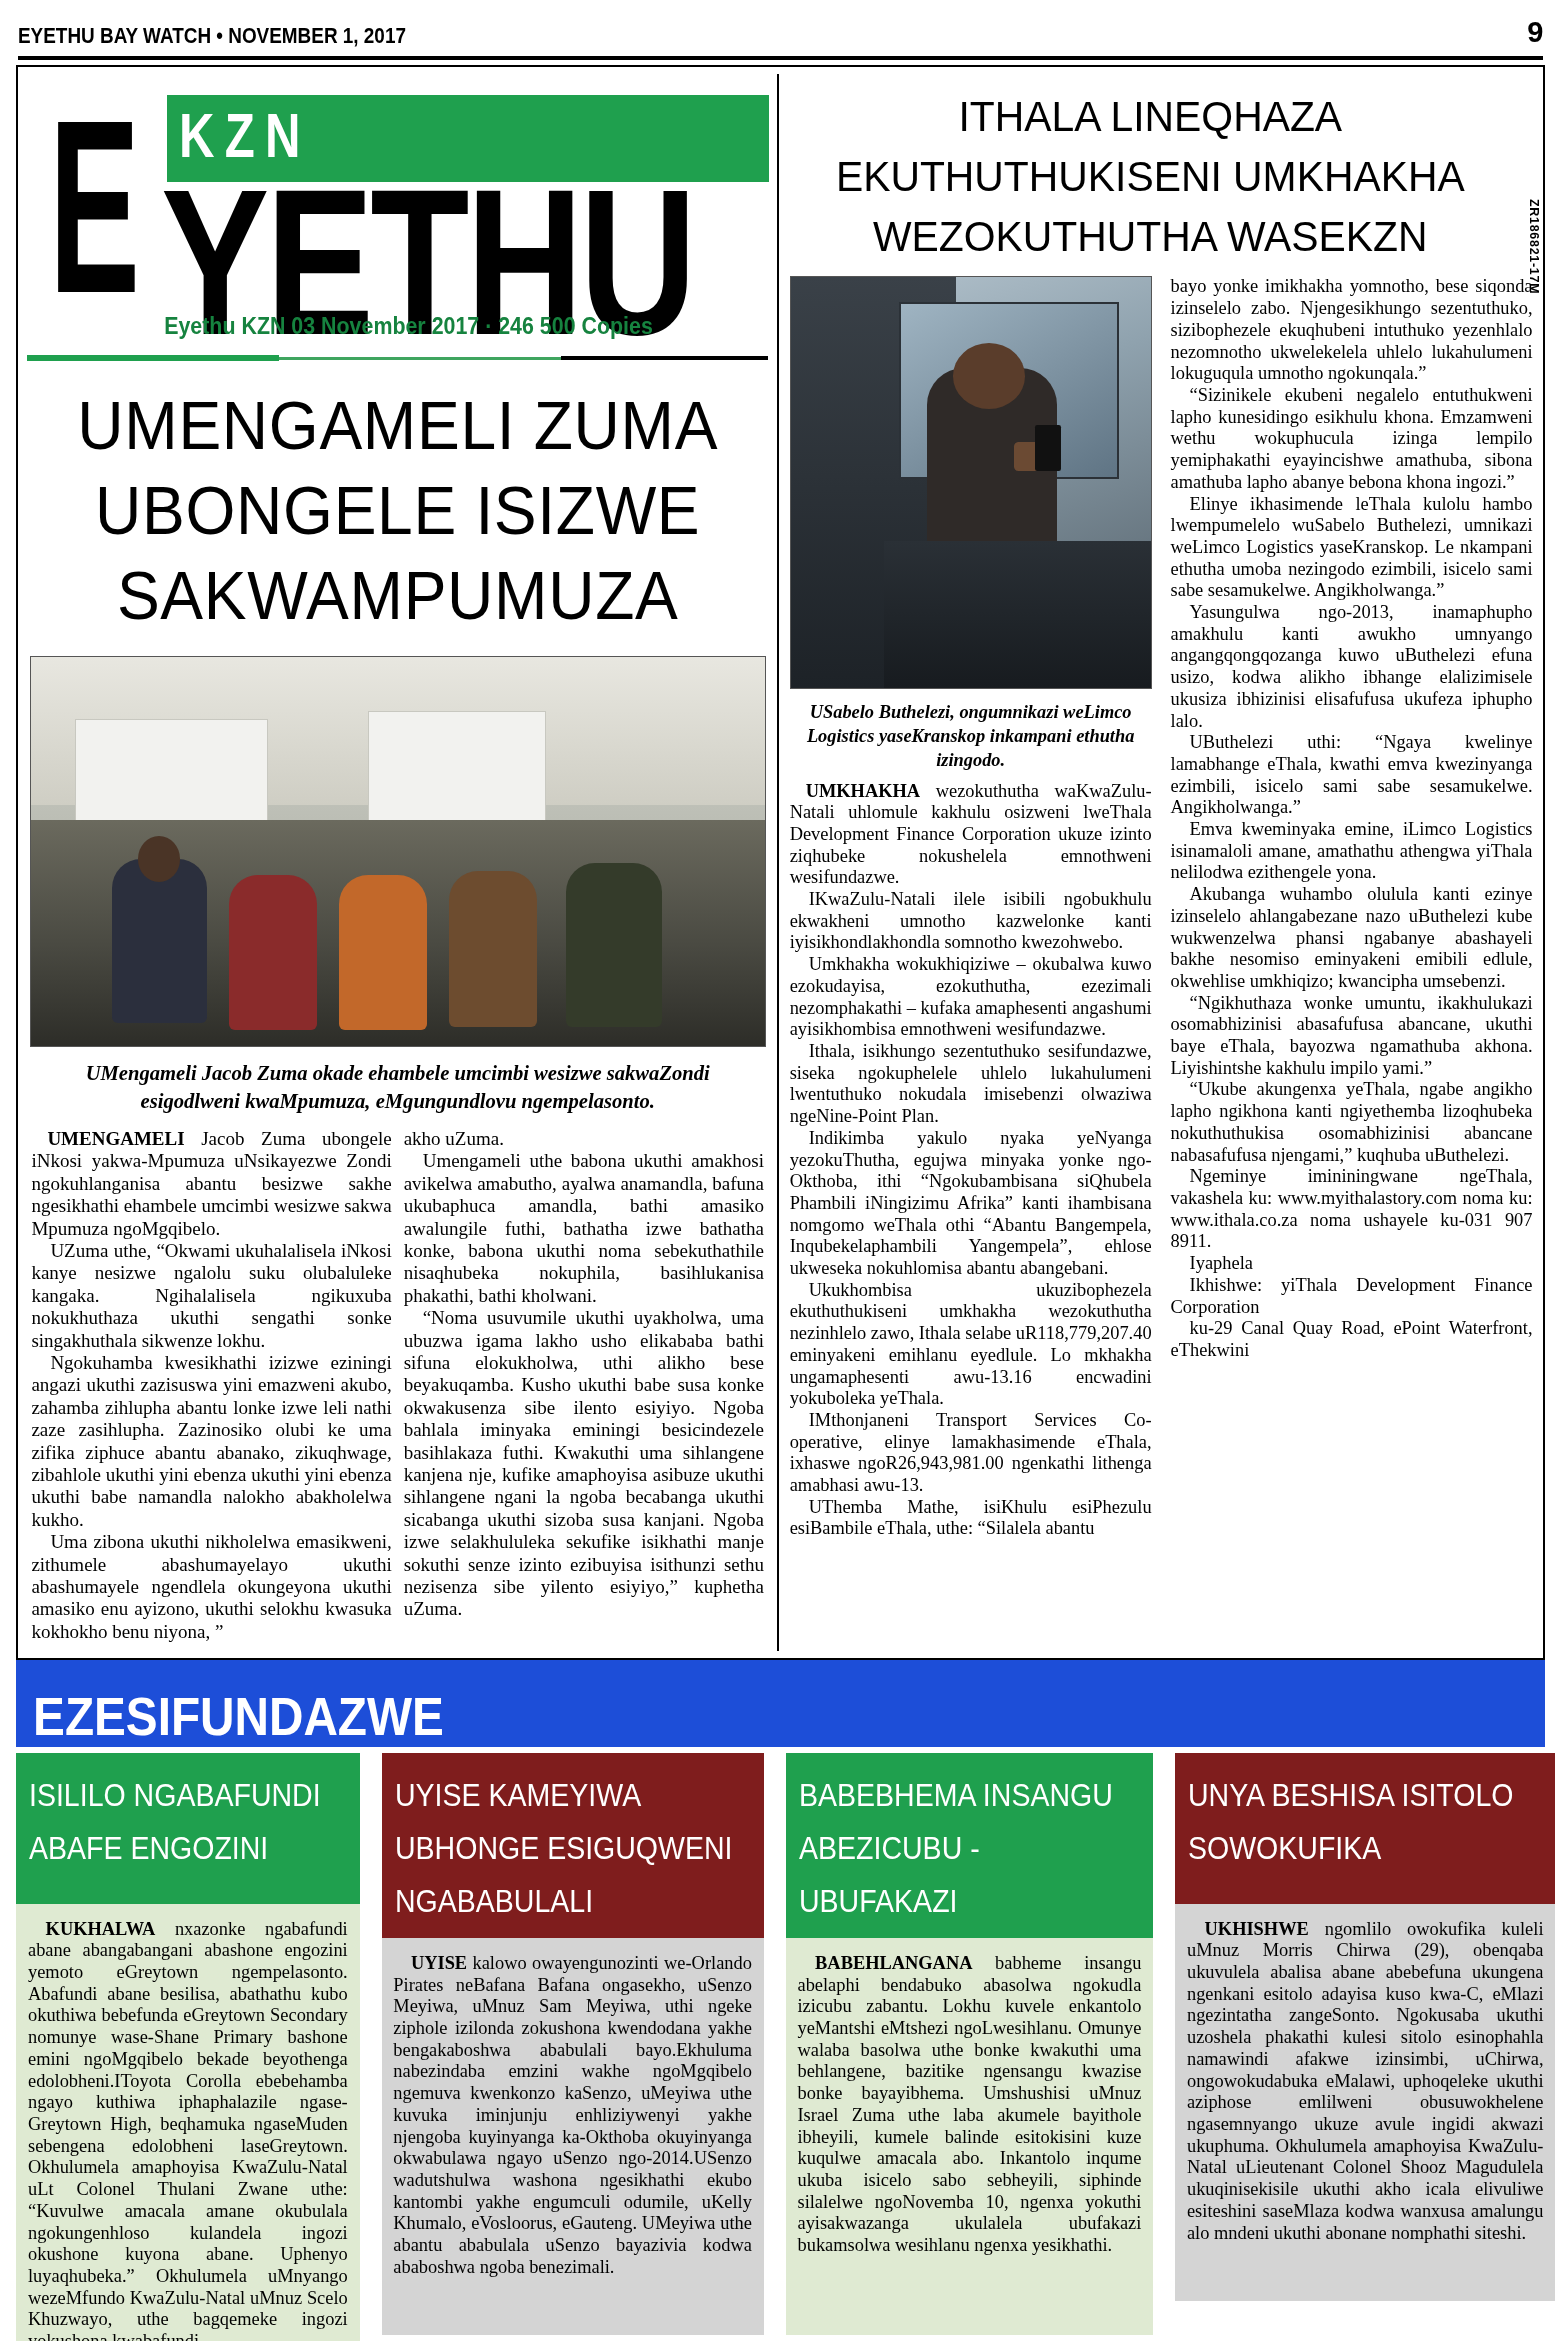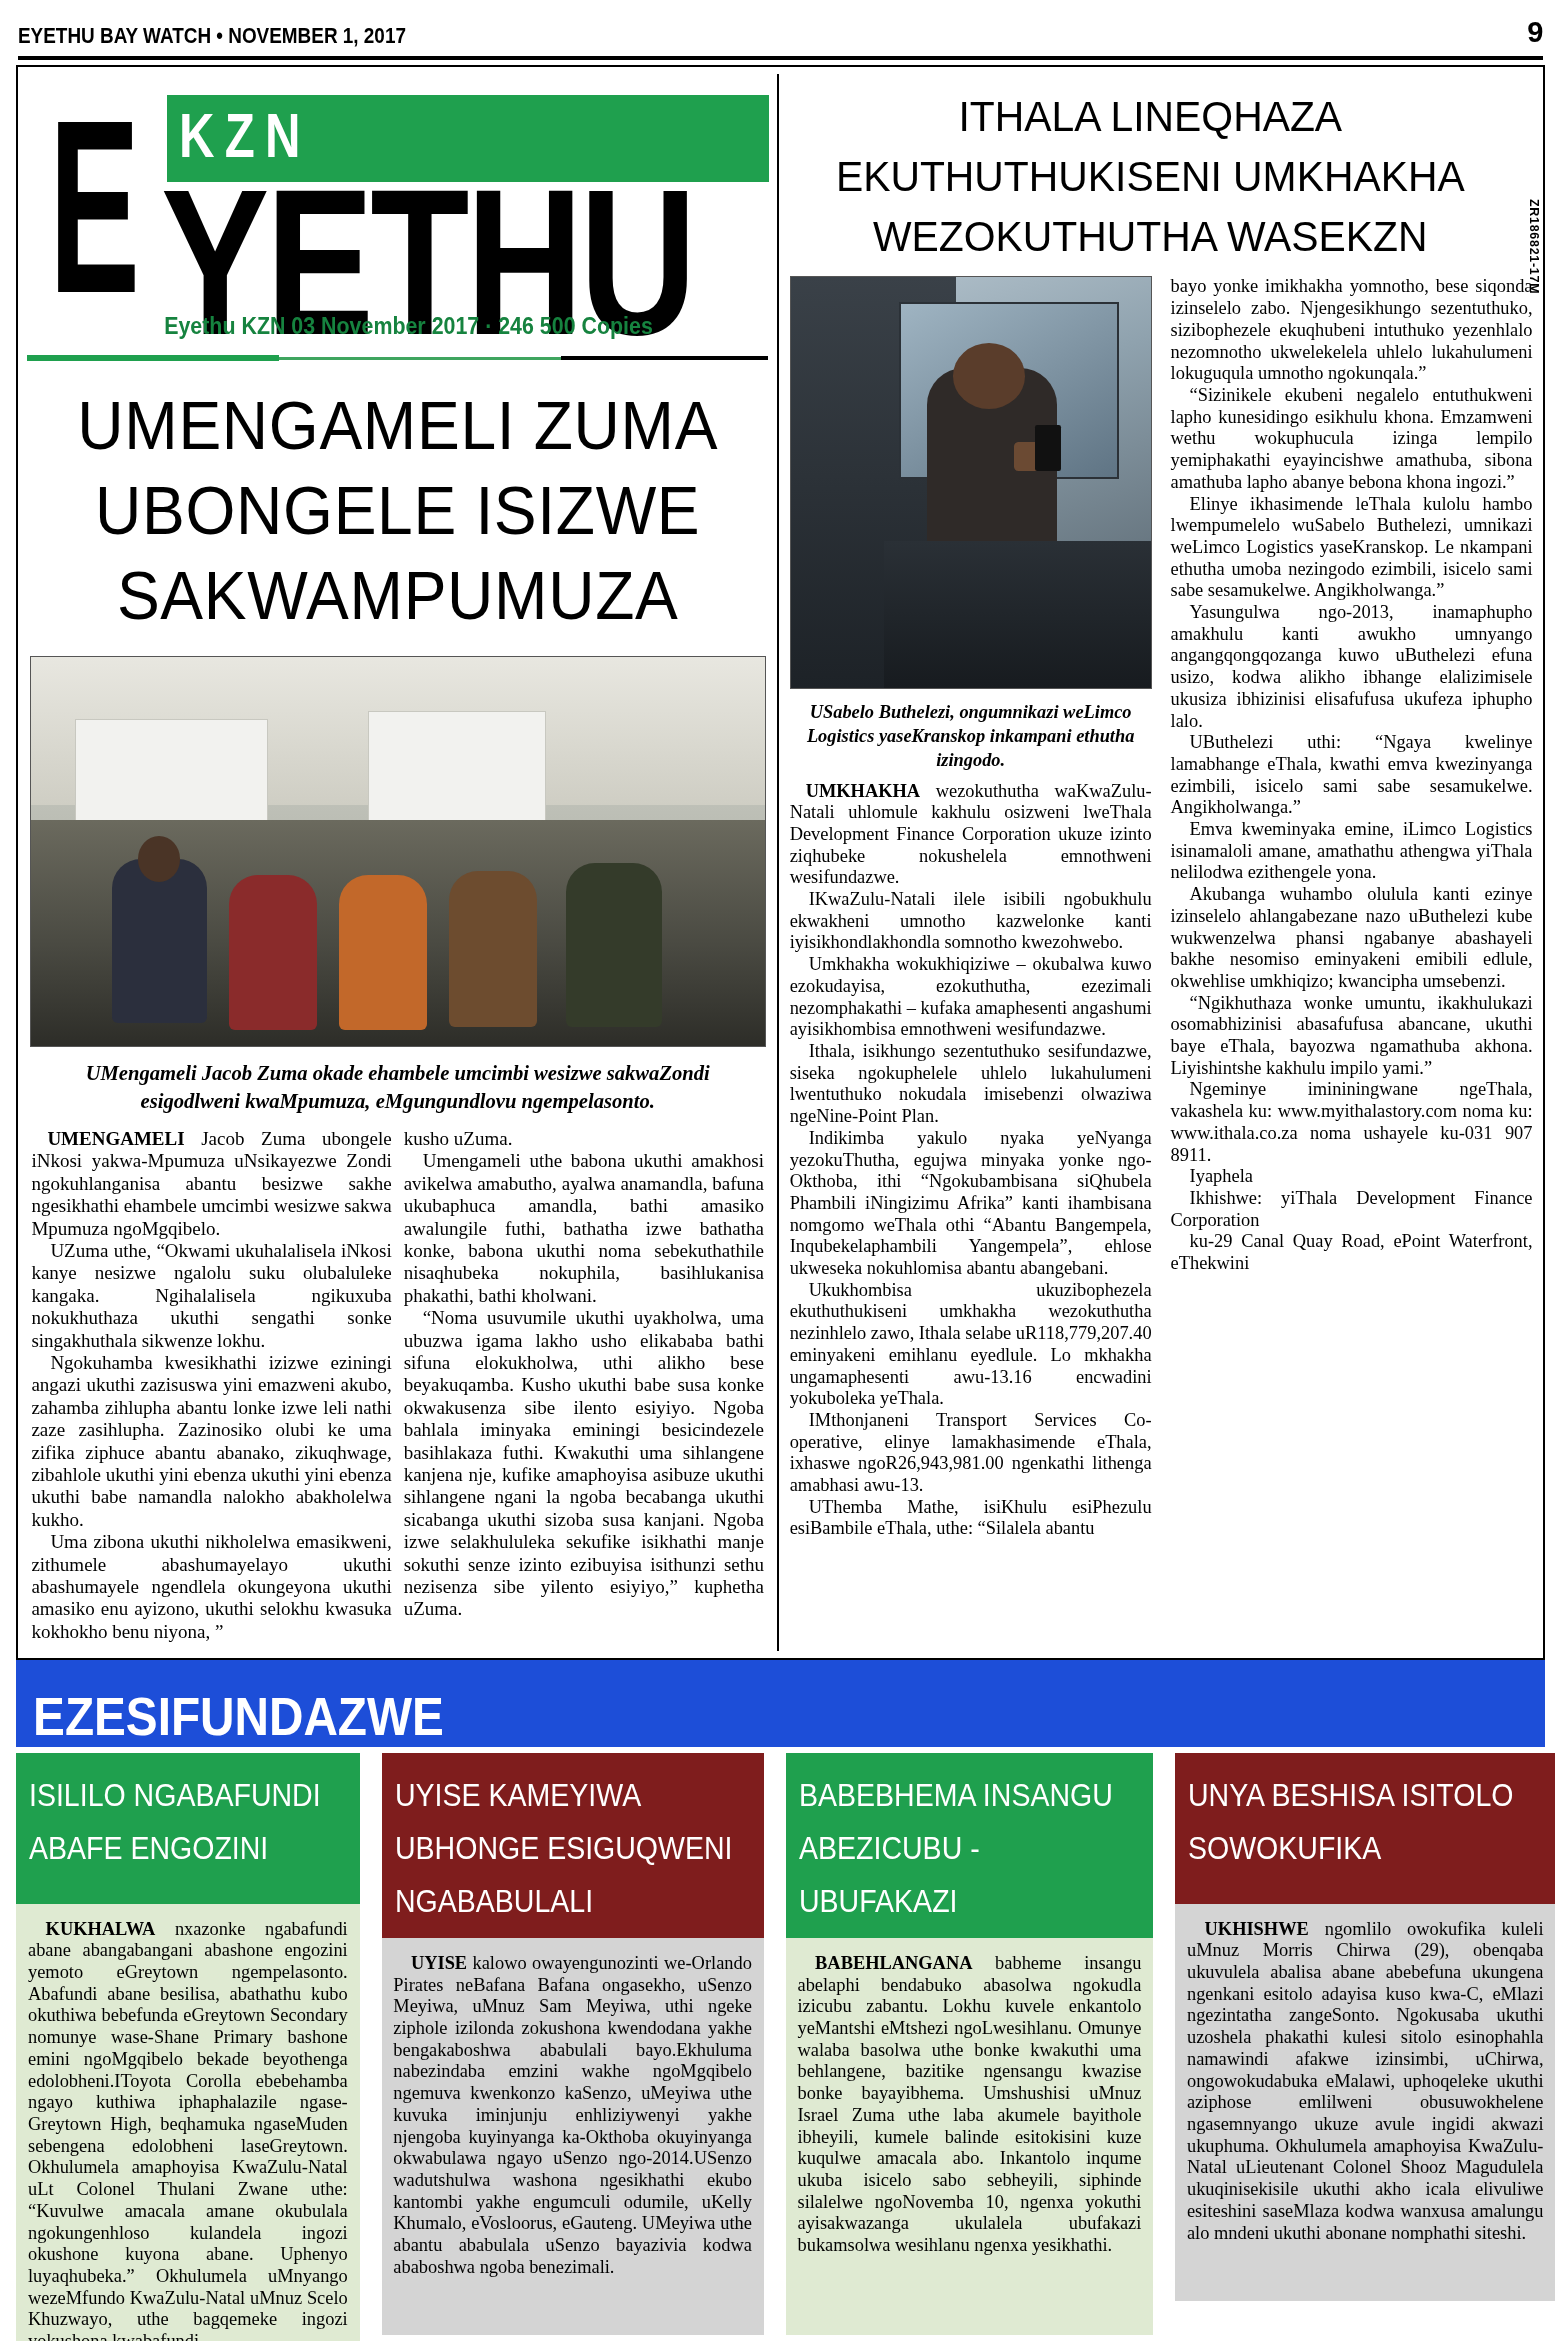--- a/index.html
+++ b/index.html
@@ -146,21 +146,21 @@
       <div class="caption">UMengameli Jacob Zuma okade ehambele umcimbi wesizwe sakwaZondi esigodlweni kwaMpumuza, eMgungundlovu ngempelasonto.</div>
 
       <div class="cols2">
         <div class="col">
           <p class="body first"><b>UMENGAMELI</b><span> Jacob Zuma ubongele iNkosi yakwa-Mpumuza uNsikayezwe Zondi ngokuhlanganisa abantu besizwe sakhe ngesikhathi ehambele umcimbi wesizwe sakwa Mpumuza ngoMgqibelo.</span></p>
           <p class="body">UZuma uthe, “Okwami ukuhalalisela iNkosi kanye nesizwe ngalolu suku olubaluleke kangaka. Ngihalalisela ngikuxuba nokukhuthaza ukuthi sengathi sonke singakhuthala sikwenze lokhu.</p>
           <p class="body">Ngokuhamba kwesikhathi  izizwe eziningi angazi ukuthi zazisuswa yini emazweni akubo, zahamba zihlupha abantu lonke izwe leli nathi zaze zasihlupha. Zazinosiko olubi ke uma zifika ziphuce abantu abanako, zikuqhwage, zibahlole ukuthi yini ebenza ukuthi yini ebenza ukuthi babe namandla nalokho abakholelwa kukho.</p>
           <p class="body">Uma zibona ukuthi nikholelwa emasikweni, zithumele abashumayelayo ukuthi abashumayele ngendlela okungeyona ukuthi amasiko enu ayizono, ukuthi selokhu kwasuka kokhokho benu niyona, ”</p>
         </div>
         <div class="col">
-          <p class="body" style="text-indent:0">kusho uZuma.</p>
+          <p class="body" style="text-indent:0">akho uZuma.</p>
           <p class="body">Umengameli uthe babona ukuthi amakhosi avikelwa amabutho, ayalwa anamandla, bafuna ukubaphuca amandla, bathi amasiko awalungile futhi, bathatha izwe bathatha konke, babona ukuthi noma sebekuthathile nisaqhubeka nokuphila, basihlukanisa phakathi, bathi kholwani.</p>
           <p class="body">“Noma usuvumile ukuthi uyakholwa, uma ubuzwa igama lakho usho elikababa bathi sifuna elokukholwa, uthi alikho bese beyakuqamba. Kusho ukuthi babe susa konke okwakusenza sibe ilento esiyiyo. Ngoba bahlala iminyaka eminingi besicindezele basihlakaza futhi. Kwakuthi uma sihlangene kanjena nje, kufike amaphoyisa asibuze ukuthi sihlangene ngani la ngoba becabanga ukuthi sicabanga ukuthi sizoba susa kanjani.  Ngoba izwe selakhululeka sekufike isikhathi manje sokuthi senze izinto ezibuyisa isithunzi sethu nezisenza sibe yilento esiyiyo,” kuphetha uZuma.</p>
         </div>
       </div>
     </div>
 
     <div class="vdiv"></div>
 
     <div class="right-half">
 
@@ -200,20 +200,21 @@
 
         <div class="r-col">
           <p class="body sm" style="text-indent:0">bayo yonke imikhakha yomnotho, bese siqonda izinselelo zabo. Njengesikhungo sezentuthuko, sizibophezele ekuqhubeni intuthuko yezenhlalo nezomnotho ukwelekelela uhlelo lukahulumeni lokuguqula umnotho ngokunqala.”</p>
           <p class="body sm">“Sizinikele ekubeni negalelo entuthukweni lapho kunesidingo esikhulu khona. Emzamweni wethu wokuphucula izinga lempilo yemiphakathi eyayincishwe amathuba, sibona amathuba lapho abanye bebona khona ingozi.”</p>
           <p class="body sm">Elinye ikhasimende leThala kulolu hambo lwempumelelo wuSabelo Buthelezi, umnikazi weLimco Logistics yaseKranskop. Le nkampani ethutha umoba nezingodo ezimbili, isicelo sami sabe sesamukelwe. Angikholwanga.”</p>
           <p class="body sm">Yasungulwa ngo-2013, inamaphupho amakhulu kanti awukho umnyango angangqongqozanga kuwo uButhelezi efuna usizo, kodwa alikho ibhange elalizimisele ukusiza ibhizinisi elisafufusa ukufeza iphupho lalo.</p>
           <p class="body sm">UButhelezi uthi: “Ngaya kwelinye lamabhange eThala, kwathi emva kwezinyanga ezimbili, isicelo sami sabe sesamukelwe. Angikholwanga.”</p>
           <p class="body sm">Emva kweminyaka emine, iLimco Logistics isinamaloli amane, amathathu athengwa yiThala nelilodwa ezithengele yona.</p>
           <p class="body sm">Akubanga wuhambo olulula kanti ezinye izinselelo ahlangabezane nazo uButhelezi kube wukwenzelwa phansi ngabanye abashayeli bakhe nesomiso eminyakeni emibili edlule, okwehlise umkhiqizo; kwancipha umsebenzi.</p>
           <p class="body sm">“Ngikhuthaza wonke umuntu, ikakhulukazi osomabhizinisi abasafufusa abancane, ukuthi baye eThala, bayozwa ngamathuba akhona. Liyishintshe kakhulu impilo yami.”</p>
+          <p class="body sm">“Ukube akungenxa yeThala, ngabe angikho lapho ngikhona kanti ngiyethemba lizoqhubeka nokuthuthukisa osomabhizinisi abancane nabasafufusa njengami,” kuqhuba uButhelezi.</p>
           <p class="body sm">Ngeminye imininingwane ngeThala, vakashela ku: www.myithalastory.com noma ku: www.ithala.co.za noma ushayele ku-031 907 8911.</p>
           <p class="body sm">Iyaphela</p>
           <p class="body sm">Ikhishwe: yiThala Development Finance Corporation</p>
           <p class="body sm">ku-29 Canal Quay Road, ePoint Waterfront, eThekwini</p>
         </div>
       </div>
     </div>
   </div>
 
   <div class="sec">

